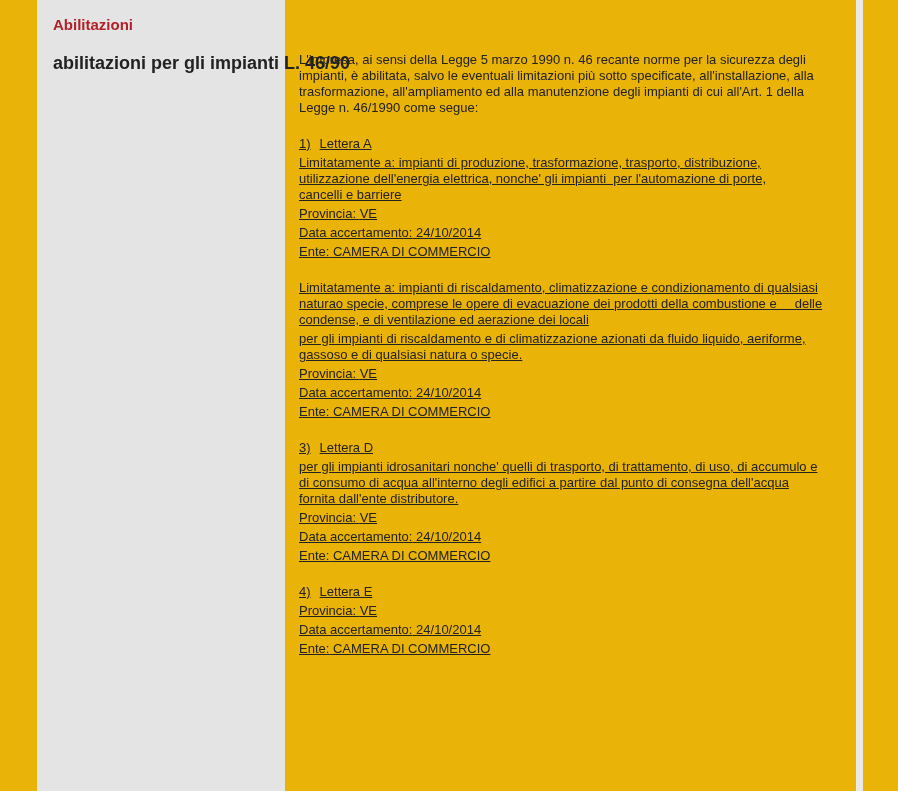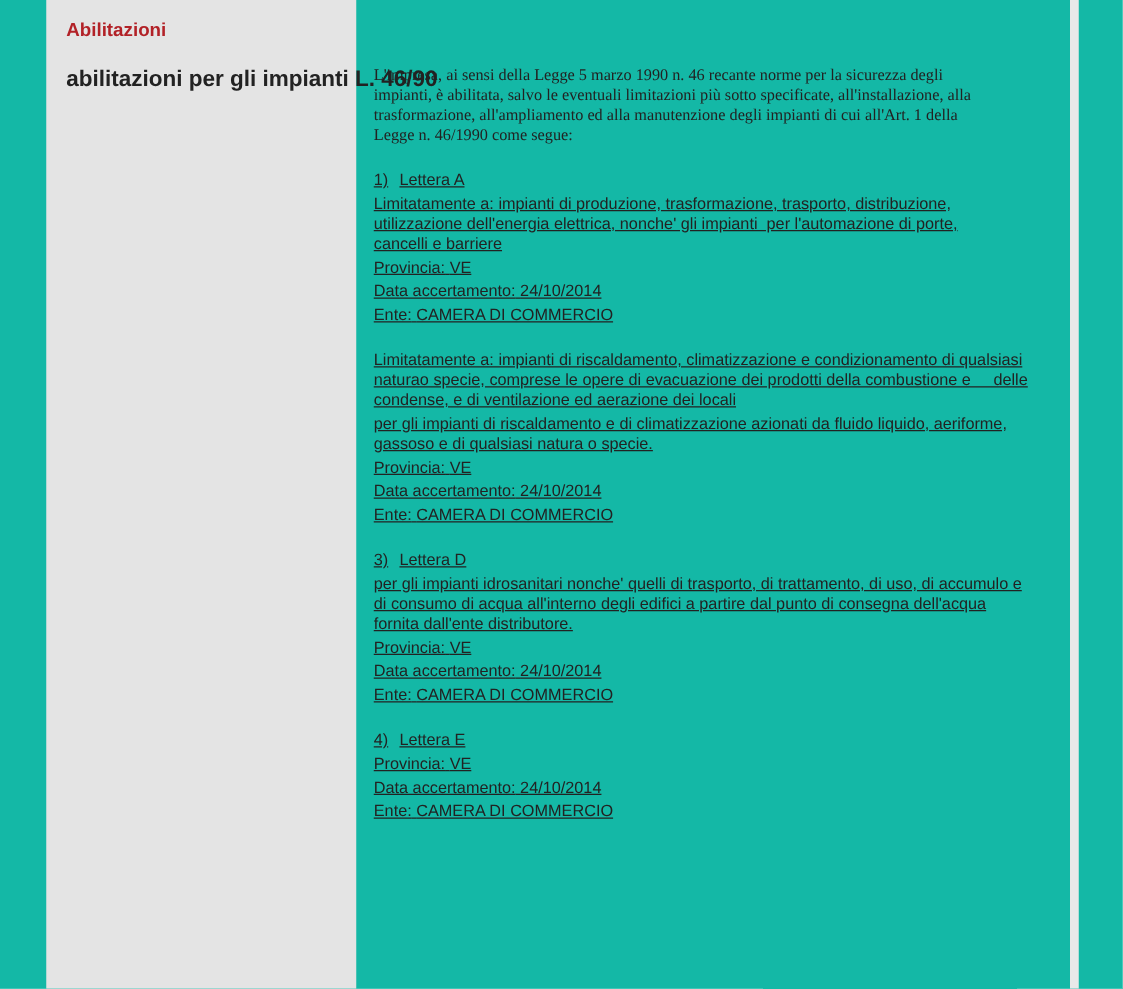--- a/index.html
+++ b/index.html
@@ -4,21 +4,21 @@
 <style>
   html, body { margin: 0; padding: 0; }
   body {
     font-family: "Liberation Sans", "DejaVu Sans", sans-serif;
     background: #ffffff;
   }
   .page {
     position: relative;
     width: 898px;
     height: 791px;
-    background: #14b8a6;
+    background: #eab308;
     overflow: hidden;
     color: #222222;
   }
   .sidebar {
     position: absolute;
     left: 37px;
     top: 0;
     width: 248px;
     height: 791px;
     background: #e4e4e4;
@@ -42,21 +42,21 @@
     position: absolute;
     left: 299px;
     top: 52px;
     width: 572px;
     font-size: 13px;
     line-height: 16px;
   }
   .content p { margin: 3px 0; }
   .content p.text { white-space: pre-wrap; }
   .content p.text:empty { display: none; }
-  .intro { margin-top: 0 !important; font-family: Liberation Serif, serif; }
+  .intro { margin-top: 0 !important; }
   .section { margin-top: 20px; text-decoration: underline; }
   .section-heading { margin: 0 0 3px 0; }
   .section-title-text { margin-left: 9px; }
   .vertical-divider {
     position: absolute;
     left: 856px;
     top: 0;
     width: 7px;
     height: 791px;
     background: #e9e9e9;

